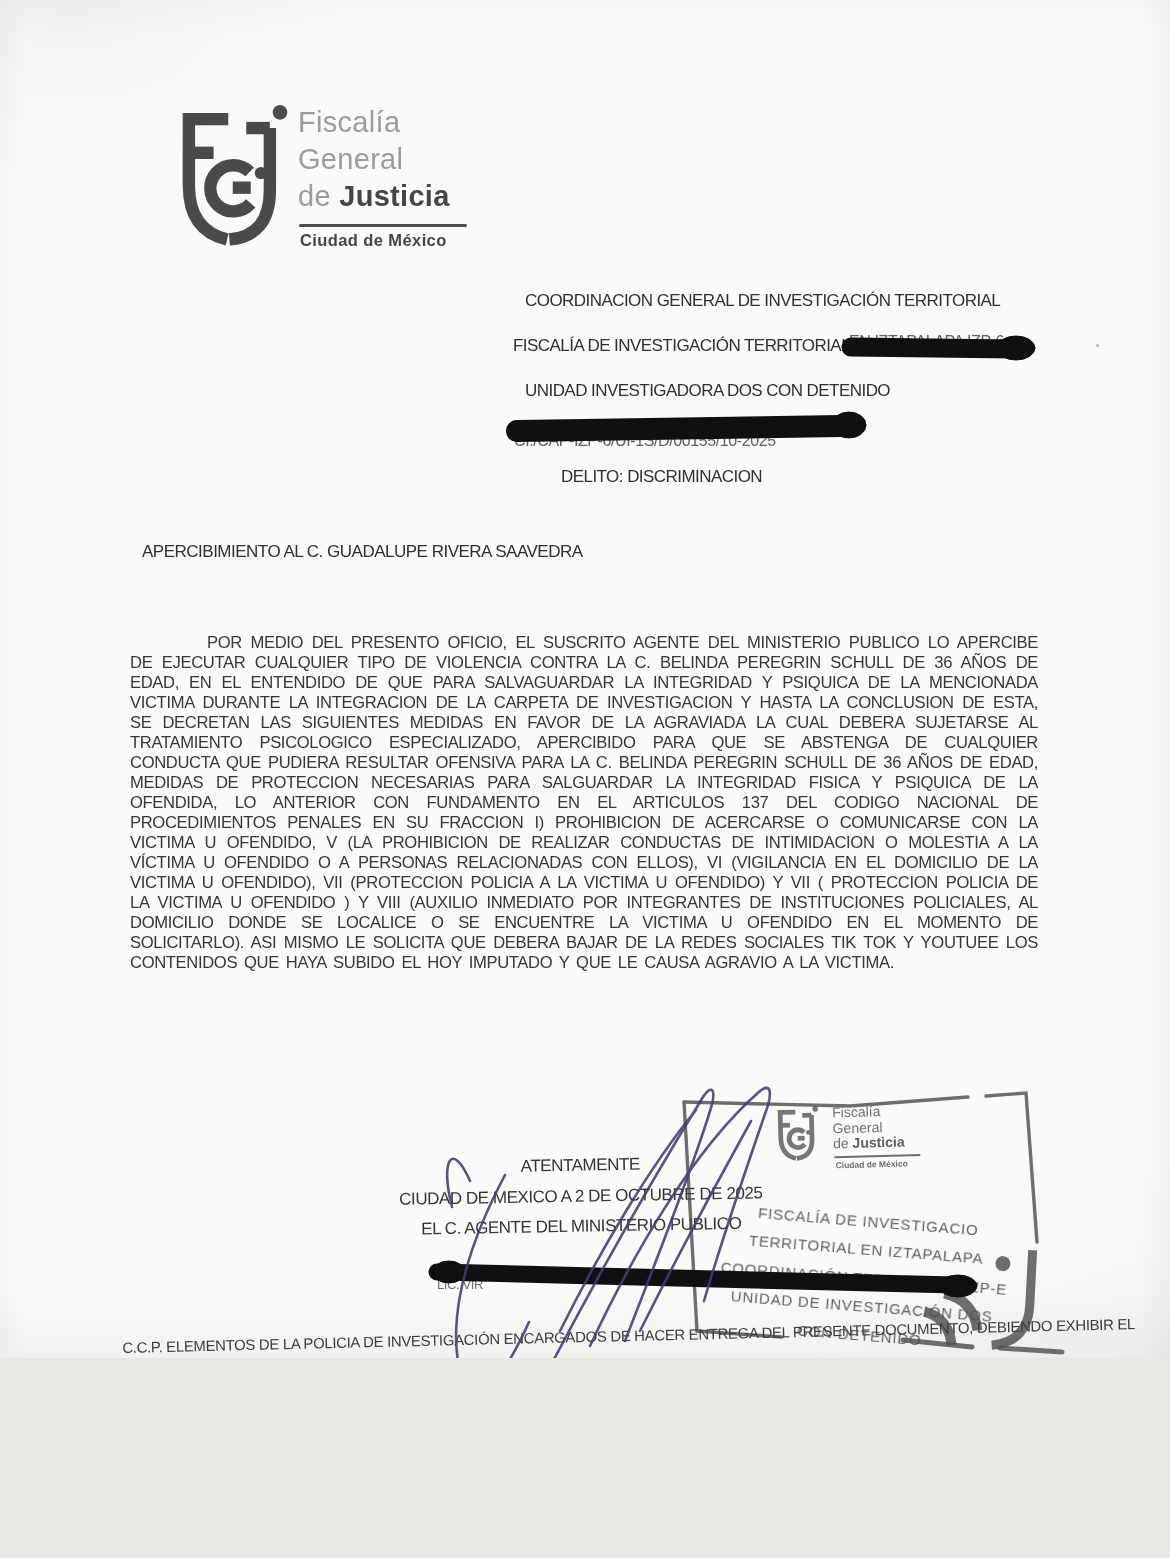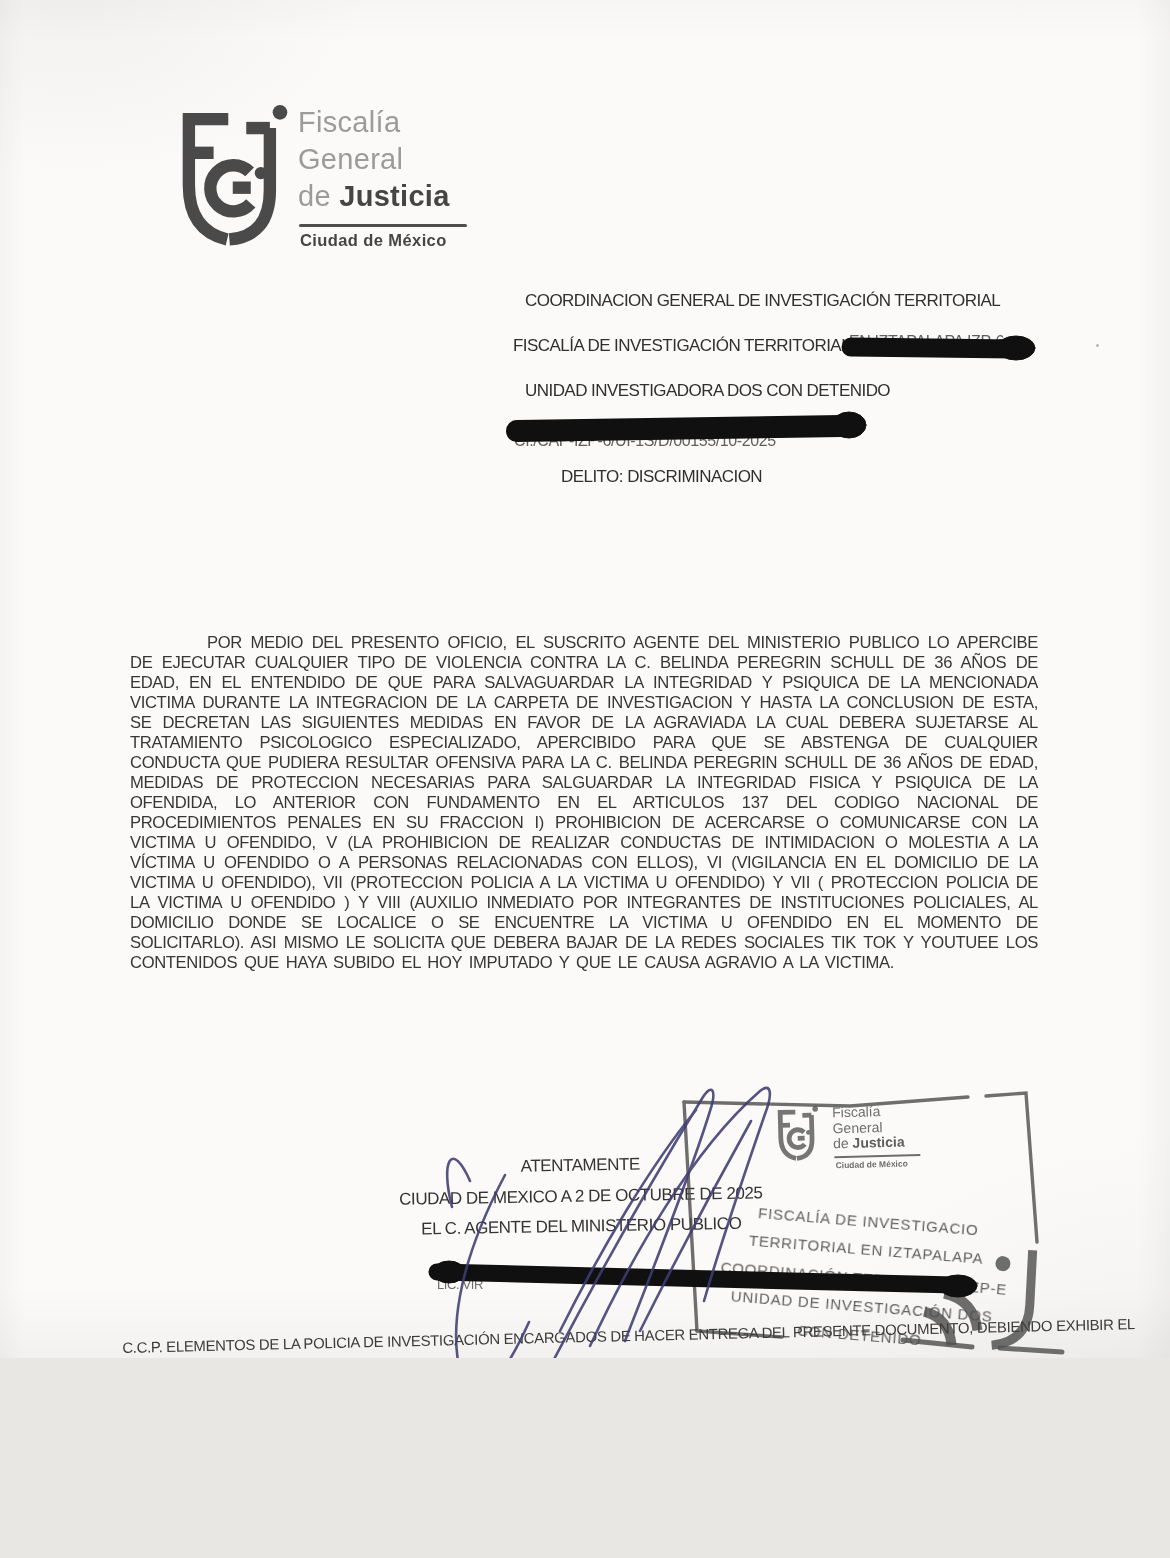--- a/index.html
+++ b/index.html
@@ -100,20 +100,21 @@
   <div class="abs logo-rule"></div>
   <div class="abs logo-sub">Ciudad de México</div>
 
   <div class="abs hline h1">COORDINACION GENERAL DE INVESTIGACIÓN TERRITORIAL</div>
   <div class="abs hline h2">FISCALÍA DE INVESTIGACIÓN TERRITORIAL</div>
   <div class="abs redact-peek peek2">EN IZTAPALAPA IZP-6</div>
   <div class="abs hline h3">UNIDAD INVESTIGADORA DOS CON DETENIDO</div>
   <div class="abs redact-peek peek4">CI./CAP-IZP-6/UI-1S/D/00155/10-2025</div>
   <div class="abs hline h5">DELITO: DISCRIMINACION</div>
 
+  <div class="abs addressee">APERCIBIMIENTO AL C. GUADALUPE RIVERA SAAVEDRA</div>
 
   <div class="abs body-par">POR MEDIO DEL PRESENTO OFICIO, EL SUSCRITO AGENTE DEL MINISTERIO PUBLICO LO APERCIBE DE EJECUTAR CUALQUIER TIPO DE VIOLENCIA CONTRA LA C. BELINDA PEREGRIN SCHULL DE 36 AÑOS DE EDAD, EN EL ENTENDIDO DE QUE PARA SALVAGUARDAR LA INTEGRIDAD Y PSIQUICA DE LA MENCIONADA VICTIMA DURANTE LA INTEGRACION DE LA CARPETA DE INVESTIGACION Y HASTA LA CONCLUSION DE ESTA, SE DECRETAN LAS SIGUIENTES MEDIDAS EN FAVOR DE LA AGRAVIADA LA CUAL DEBERA SUJETARSE AL TRATAMIENTO PSICOLOGICO ESPECIALIZADO, APERCIBIDO PARA QUE SE ABSTENGA DE CUALQUIER CONDUCTA QUE PUDIERA RESULTAR OFENSIVA PARA LA C. BELINDA PEREGRIN SCHULL DE 36 AÑOS DE EDAD, MEDIDAS DE PROTECCION NECESARIAS PARA SALGUARDAR LA INTEGRIDAD FISICA Y PSIQUICA DE LA OFENDIDA, LO ANTERIOR CON FUNDAMENTO EN EL ARTICULOS 137 DEL CODIGO NACIONAL DE PROCEDIMIENTOS PENALES EN SU FRACCION I) PROHIBICION DE ACERCARSE O COMUNICARSE CON LA VICTIMA U OFENDIDO, V (LA PROHIBICION DE REALIZAR CONDUCTAS DE INTIMIDACION O MOLESTIA A LA VÍCTIMA U OFENDIDO O A PERSONAS RELACIONADAS CON ELLOS), VI (VIGILANCIA EN EL DOMICILIO DE LA VICTIMA U OFENDIDO), VII (PROTECCION POLICIA A LA VICTIMA U OFENDIDO) Y VII ( PROTECCION POLICIA DE LA VICTIMA U OFENDIDO ) Y VIII (AUXILIO INMEDIATO POR INTEGRANTES DE INSTITUCIONES POLICIALES, AL DOMICILIO DONDE SE LOCALICE O SE ENCUENTRE LA VICTIMA U OFENDIDO EN EL MOMENTO DE SOLICITARLO). ASI MISMO LE SOLICITA QUE DEBERA BAJAR DE LA REDES SOCIALES TIK TOK Y YOUTUEE LOS CONTENIDOS QUE HAYA SUBIDO EL HOY IMPUTADO Y QUE LE CAUSA AGRAVIO A LA VICTIMA.</div>
 
   <div class="abs closing">
     <div>ATENTAMENTE</div>
     <div>CIUDAD DE MEXICO A 2 DE OCTUBRE DE 2025</div>
     <div>EL C. AGENTE DEL MINISTERIO PUBLICO</div>
   </div>
   <div class="abs redact-peek peekname">LIC. VIR</div>
 

